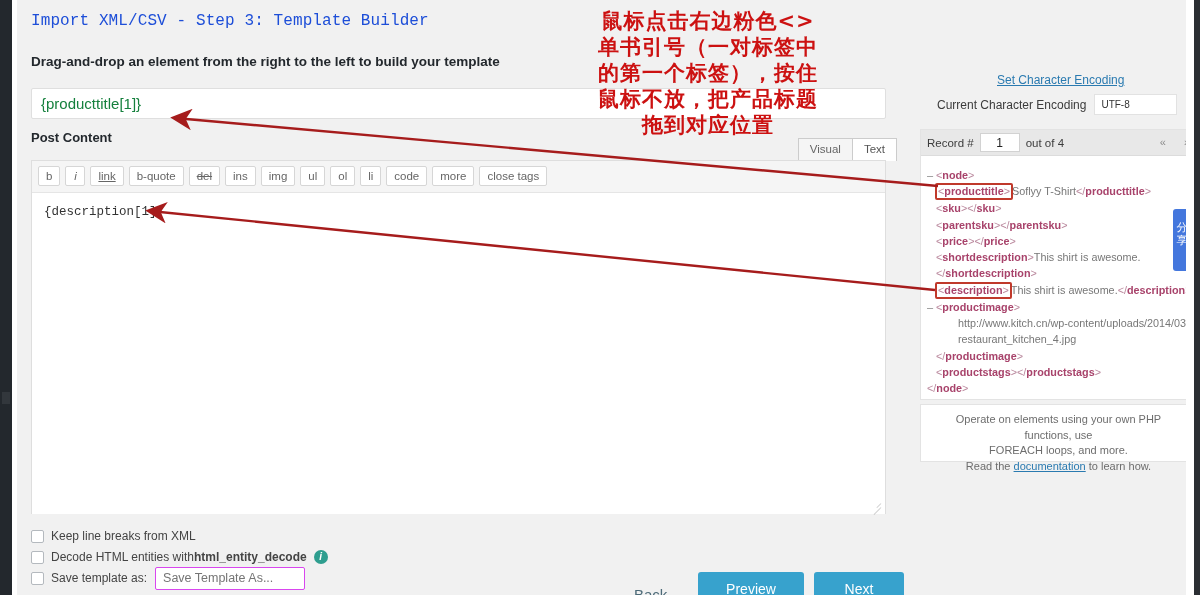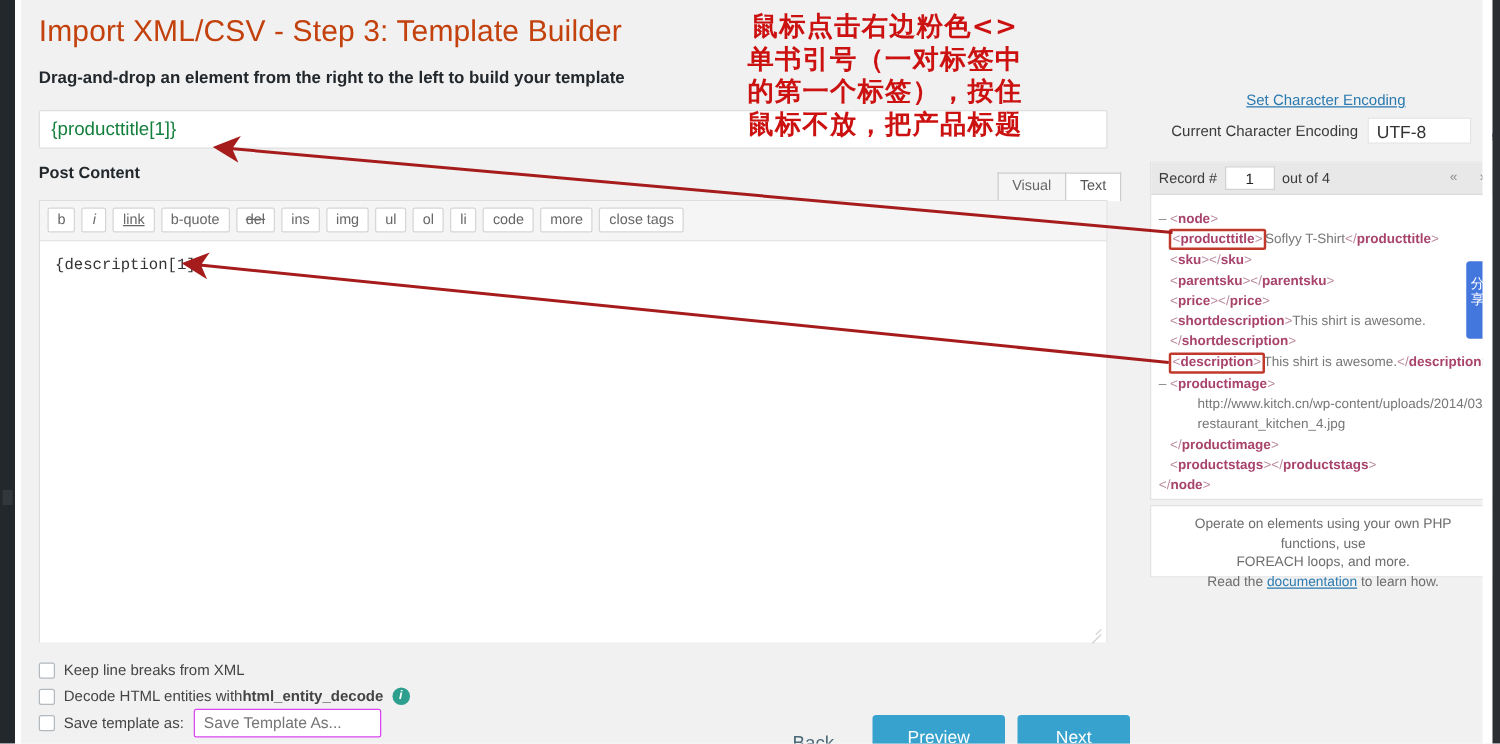--- a/index.html
+++ b/index.html
@@ -49,24 +49,25 @@
   
   .wrap {
     position: absolute;
     left: 17px; top: 0;
     width: 1169px; height: 595px;
     background: #f1f1f1;
   }
 
   .page-title {
     position: absolute; left: 14px; top: 12px;
-    font-size: 24px; font-weight: 400;
-    color: #c2410c;
+    font-size: 16px; font-weight: 400;
+    color: #1d4ed8;
     letter-spacing: 0.1px;
     white-space: nowrap;
+    font-family: Liberation Mono, monospace;
   }
   .subtitle {
     position: absolute; left: 14px; top: 54px;
     font-size: 13.5px; font-weight: bold;
     color: #23282d;
     white-space: nowrap;
   }
 
   
   .title-input {
@@ -256,21 +257,21 @@
   .enc-row {
     position: absolute; left: 920px; top: 94px;
     display: flex; align-items: center;
     white-space: nowrap;
   }
   .enc-label { font-size: 12px; color: #3b3b3b; }
   .enc-input {
     width: 83px; height: 21px;
     border: 1px solid #e2e2e2;
     background: #fff;
-    font-size: 14px;
+    font-size: 10px;
     color: #333;
     padding: 0 6px;
     margin-left: 8px;
     outline: none;
     font-family: "Liberation Sans", sans-serif;
   }
   .enc-next {
     font-size: 14px; font-weight: bold;
     color: #23282d;
     margin-left: 10px;
@@ -528,16 +529,17 @@
         </marker>
       </defs>
       <path d="M938,186 L175,118" stroke="#a61c1c" stroke-width="2.4" fill="none" marker-end="url(#ah)"></path>
       <path d="M935,290 L150,211" stroke="#a61c1c" stroke-width="2.4" fill="none" marker-end="url(#ah)"></path>
     </svg>
     <div class="anno-text" id="anno-text" style="color: rgb(204, 17, 17);">
         <div>鼠标点击右边粉色&lt;&gt;</div>
         <div>单书引号（一对标签中</div>
         <div>的第一个标签），按住</div>
         <div>鼠标不放，把产品标题</div>
+        <div>拖到对应位置</div>
       </div>
   </div>
 
 </div>
 
 </body></html>

